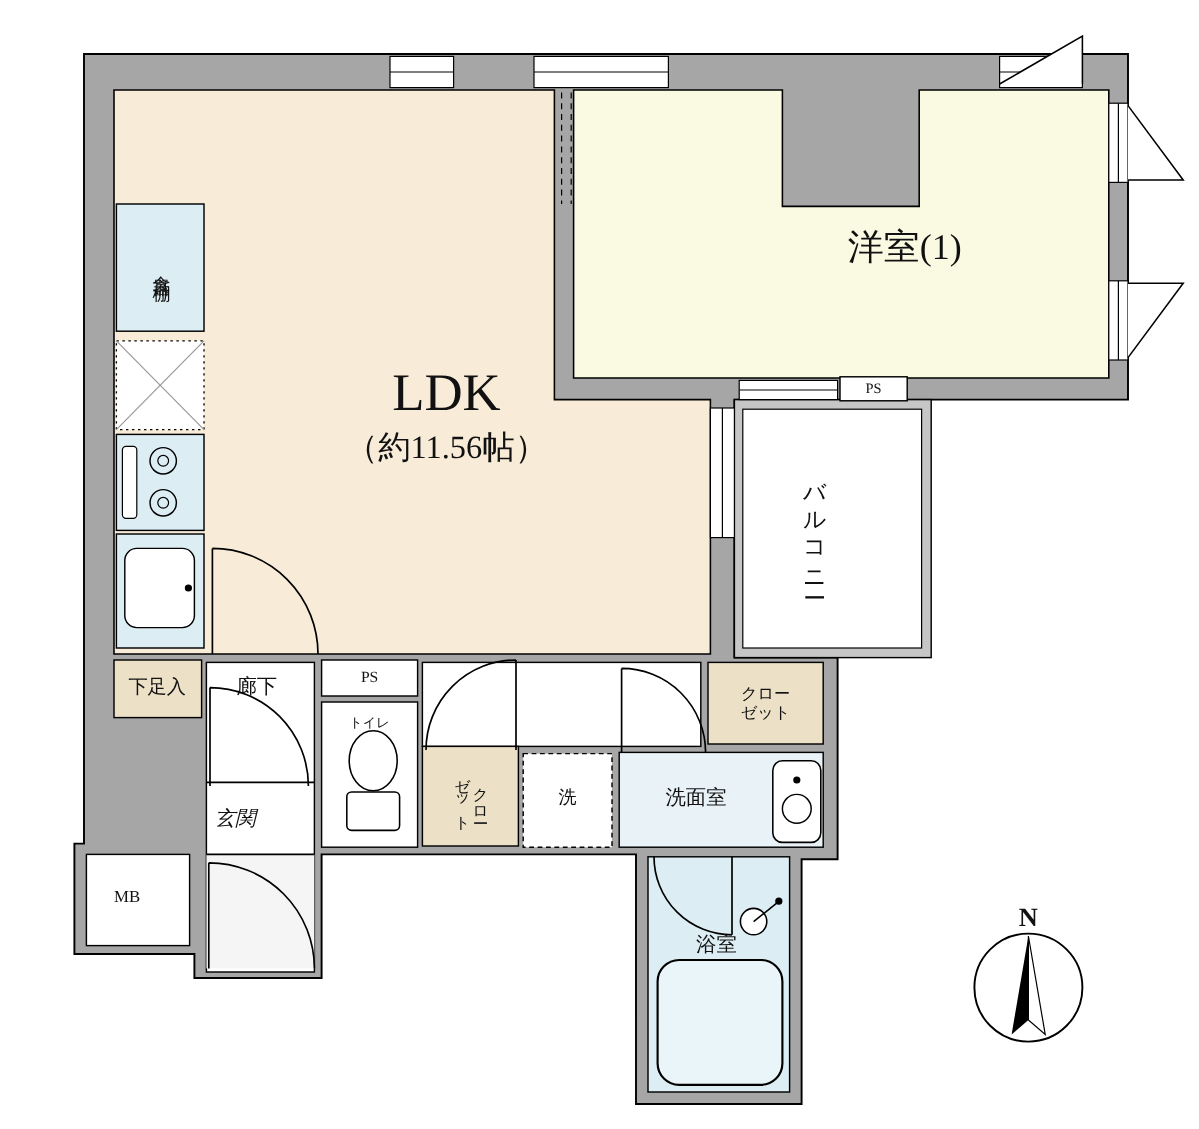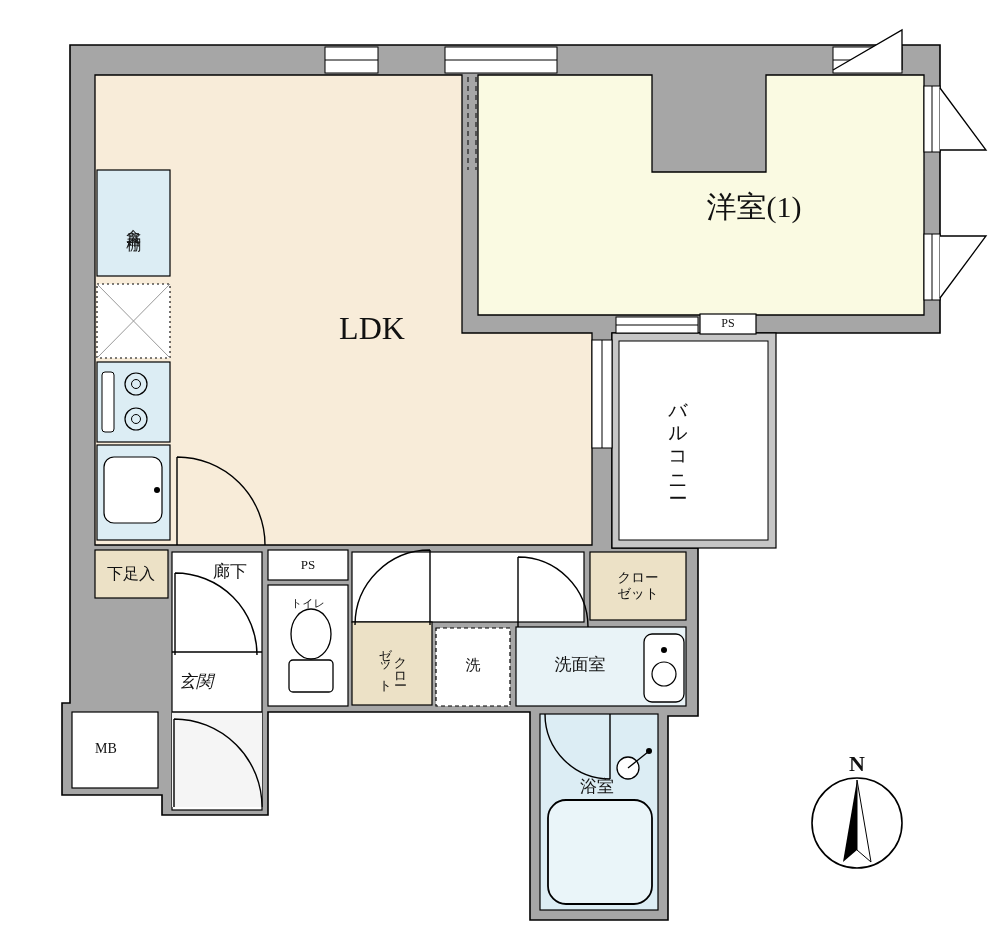--- a/index.html
+++ b/index.html
@@ -3,21 +3,21 @@
 <meta charset="utf-8">
 <style>
   html,body{margin:0;padding:0;background:#ffffff;}
   #plan{position:relative;width:999px;height:941px;background:#fff;overflow:hidden;
         font-family:"Liberation Serif","DejaVu Serif",serif;color:#111;}
   #plan svg{position:absolute;left:0;top:0;}
   .lbl{position:absolute;transform:translate(-50%,-50%);white-space:nowrap;
        text-align:center;color:#111;line-height:1.15;}
   .vert{writing-mode:vertical-rl;text-orientation:upright;letter-spacing:3px;}
   .cols{writing-mode:vertical-rl;text-orientation:upright;letter-spacing:1px;}
-  .big{font-size:32px;}
+  .big{font-size:44px;}
   .mid{font-size:27px;}
   .rm{font-size:17px;}
   .sm{font-size:13px;}
   .n{font-size:22px;font-weight:bold;}
 </style>
 </head>
 <body>
 
 <div id="plan">
 
@@ -115,28 +115,29 @@
   </g>
 
   <g>
     <circle cx="857" cy="823" r="45" fill="#ffffff" stroke="#000" stroke-width="1.6"></circle>
     <polygon points="857,780 843,862 857,850" fill="#000"></polygon>
     <polygon points="857,780 871,862 857,850" fill="#ffffff" stroke="#000" stroke-width="1"></polygon>
   </g>
 </svg>
 
 <div class="lbl big" style="left:372px;top:328px;">LDK</div>
+<div class="lbl mid" style="left:372px;top:373px;">（約11.56帖）</div>
 
 <div class="lbl" style="left:718px;top:207px;font-size:30px;margin-left:36px;">洋室(1)</div>
 
 <div class="lbl vert" style="left:678px;top:440px;font-size:19px;">バルコニー</div>
 <div class="lbl vert" style="left:133px;top:223px;font-size:15px;letter-spacing:4px;">食器棚</div>
 
 <div class="lbl" style="left:131px;top:574px;font-size:16px;">下足入</div>
-<div class="lbl rm" style="left:214px;top:572px;margin-left:16px;">廊下</div>
+<div class="lbl rm" style="left:214px;top:572px;">廊下</div>
 <div class="lbl rm" style="left:196px;top:682px;font-style:italic;">玄関</div>
 <div class="lbl" style="left:308px;top:603px;font-size:11px;">トイレ</div>
 <div class="lbl sm" style="left:308px;top:565px;">PS</div>
 <div class="lbl sm" style="left:728px;top:324px;font-size:12px;">PS</div>
 
 <div class="lbl cols sm" style="left:392px;top:663px;">
   <div>クロー</div>
   <div>ゼット</div>
 </div>
 

